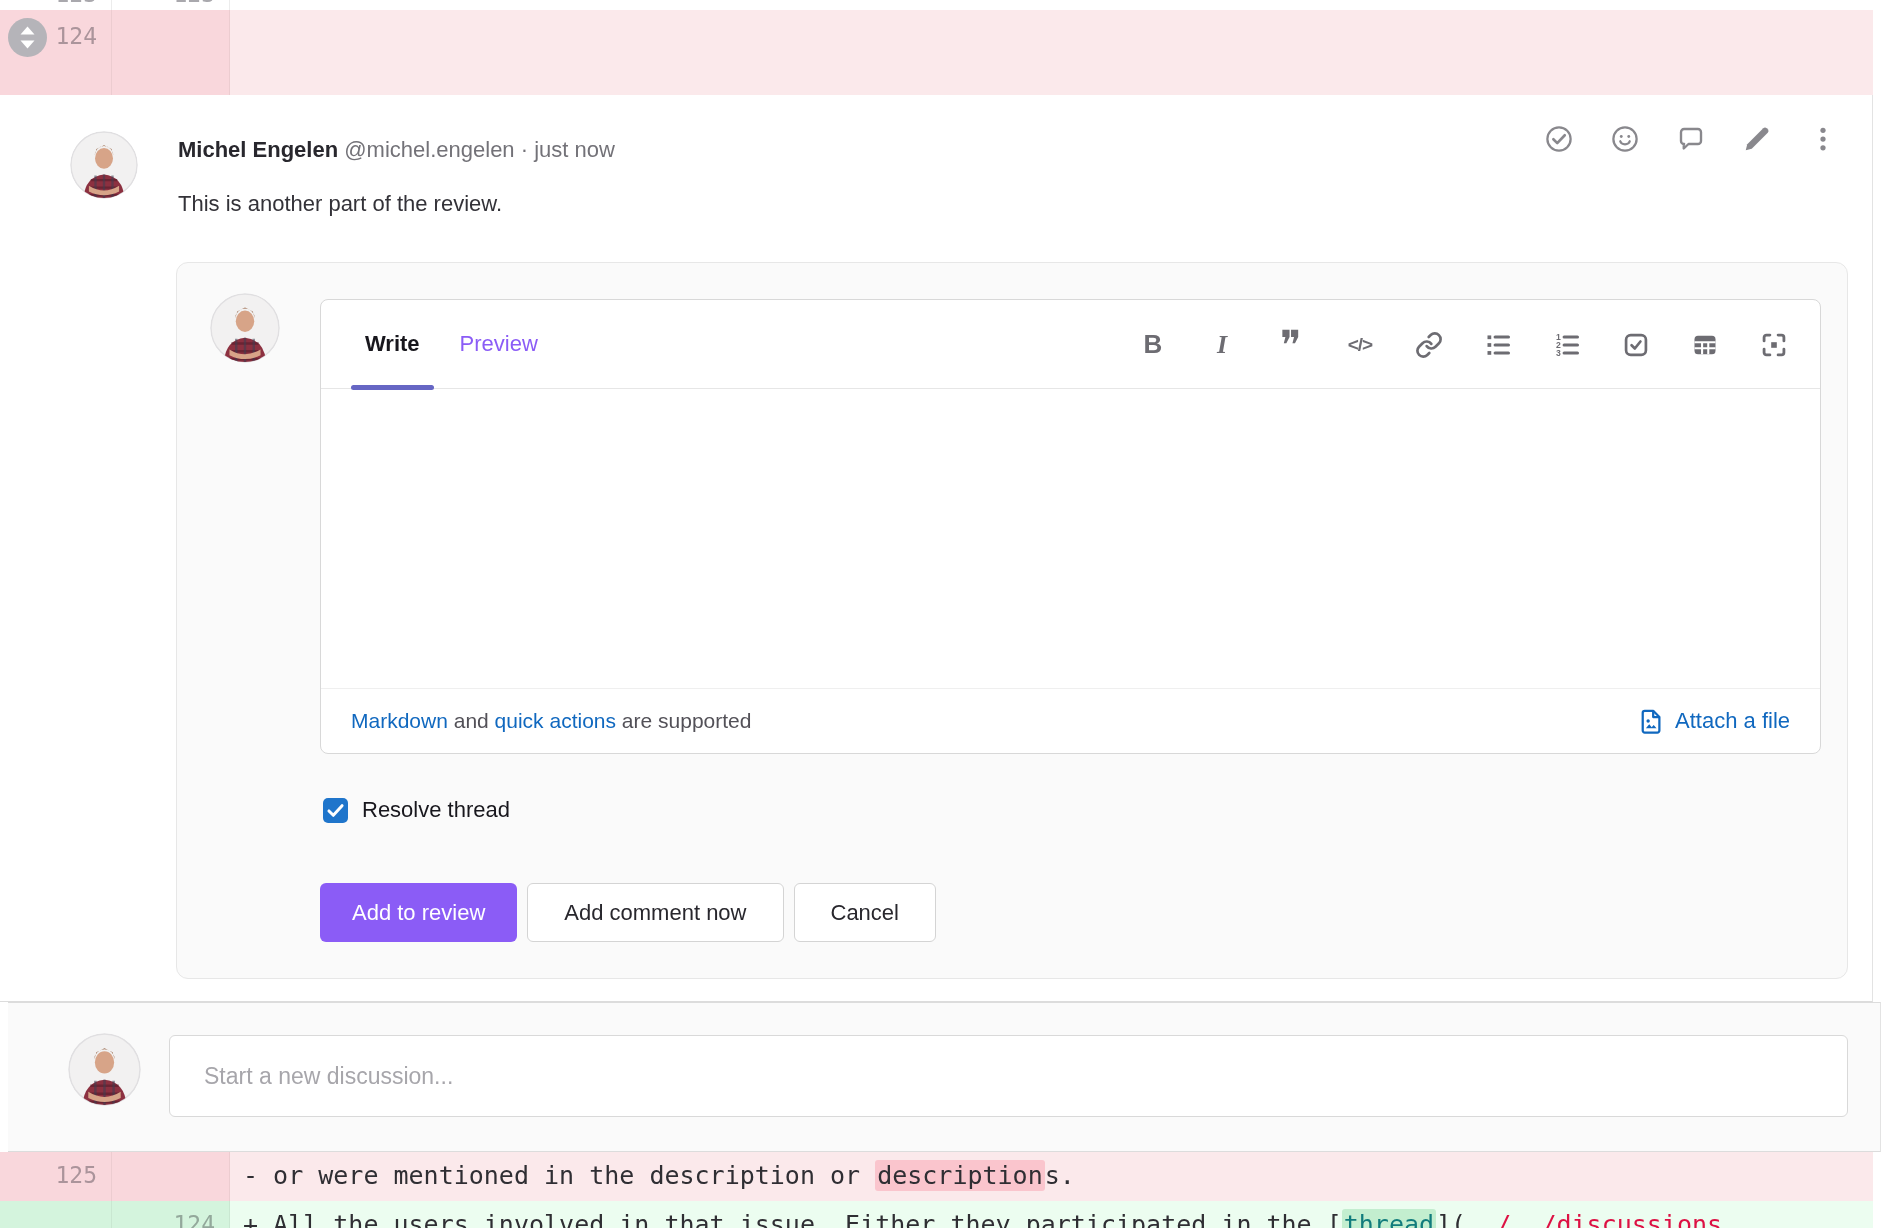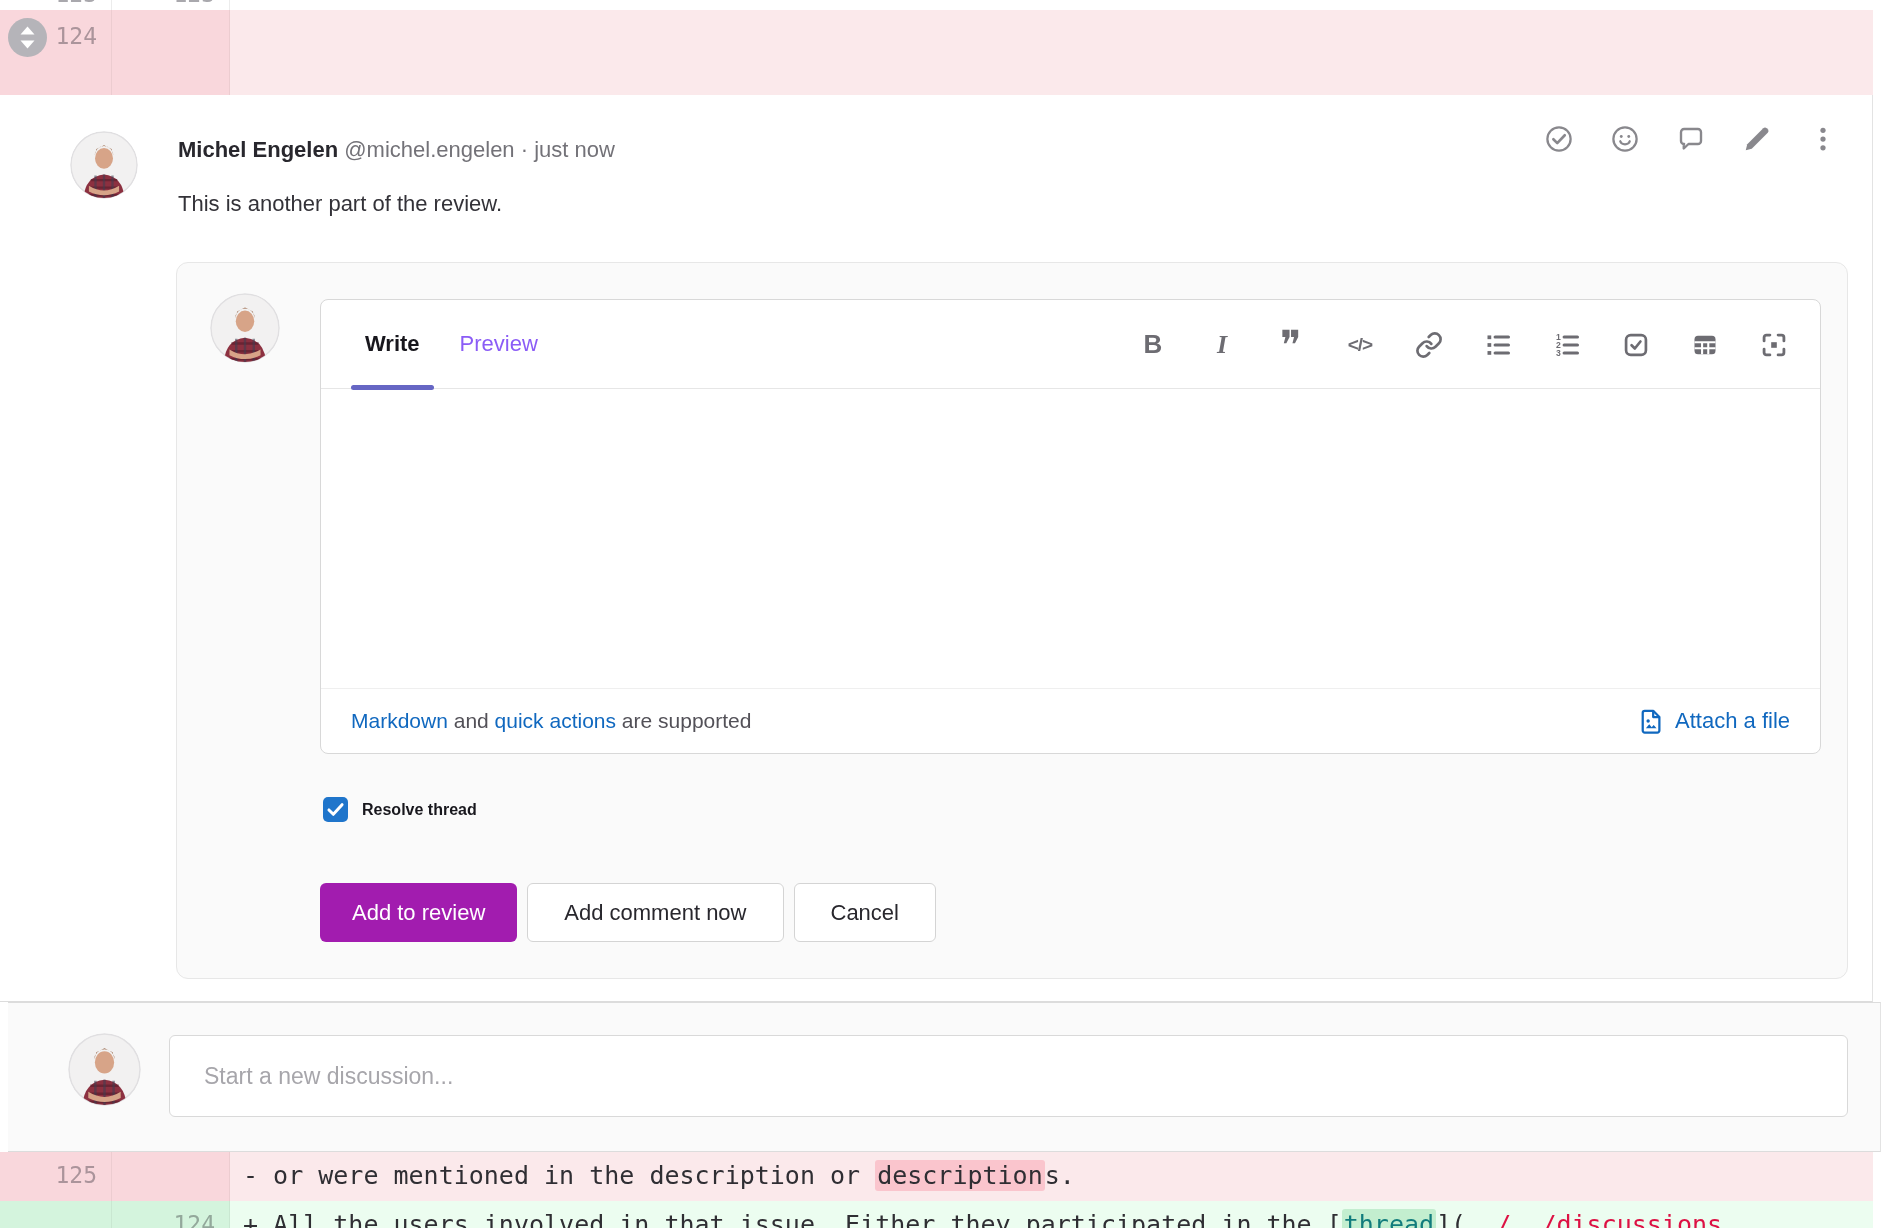--- a/index.html
+++ b/index.html
@@ -75,26 +75,26 @@
              color:#28272d; background:#fff; }
   .ed-foot { position:absolute; left:0; right:0; bottom:0; height:65px; border-top:1px solid #efefef;
              display:flex; align-items:center; justify-content:space-between; padding:0 30px;
              font-size:21px; color:#535158; border-radius:0 0 8px 8px; }
   .blue { color:#1068bf; cursor:pointer; }
   .attach { display:flex; align-items:center; gap:10px; font-size:22px; }
 
   .resolve-row { position:absolute; left:146px; top:534px; display:flex; align-items:center; gap:14px; }
   .checkbox { width:25px; height:25px; background:#1f75cb; border-radius:5px; display:flex;
               align-items:center; justify-content:center; cursor:pointer; }
-  .resolve-label { font-size:16px; font-weight:bold; color:#18171d; cursor:pointer; }
+  .resolve-label { font-size:22px; font-weight:normal; color:#18171d; cursor:pointer; }
 
   .btn-row { position:absolute; left:143px; top:620px; display:flex; gap:10px; }
   .btn { height:59px; border-radius:6px; font-size:22px; display:flex; align-items:center;
          justify-content:center; cursor:pointer; }
-  .btn-primary { background:#a21caf; color:#fff; padding:0 32px; }
+  .btn-primary { background:#8b5cf6; color:#fff; padding:0 32px; }
   .btn-plain { background:#fff; color:#28272d; border:1px solid #d4d4d4; padding:0 36px; }
 
   
   .new-disc { position:absolute; top:1002px; left:0; width:1873px; height:150px; background:#fafafa;
               border-top:1px solid #dcdcdc; border-bottom:1px solid #dcdcdc; border-right:1px solid #e3e3e3;margin-left:8px; }
   .av-new { position:absolute; left:60px; top:30px; width:73px; height:73px; }
   .disc-input { position:absolute; left:161px; top:32px; width:1679px; height:82px; background:#fff;
                 border:1px solid #d9d9d9; border-radius:6px; padding:0 34px; font-size:23px;
                 font-family:"Liberation Sans","DejaVu Sans",sans-serif; color:#333238; outline:none; }
   .disc-input::placeholder { color:#a7a6ab; }

